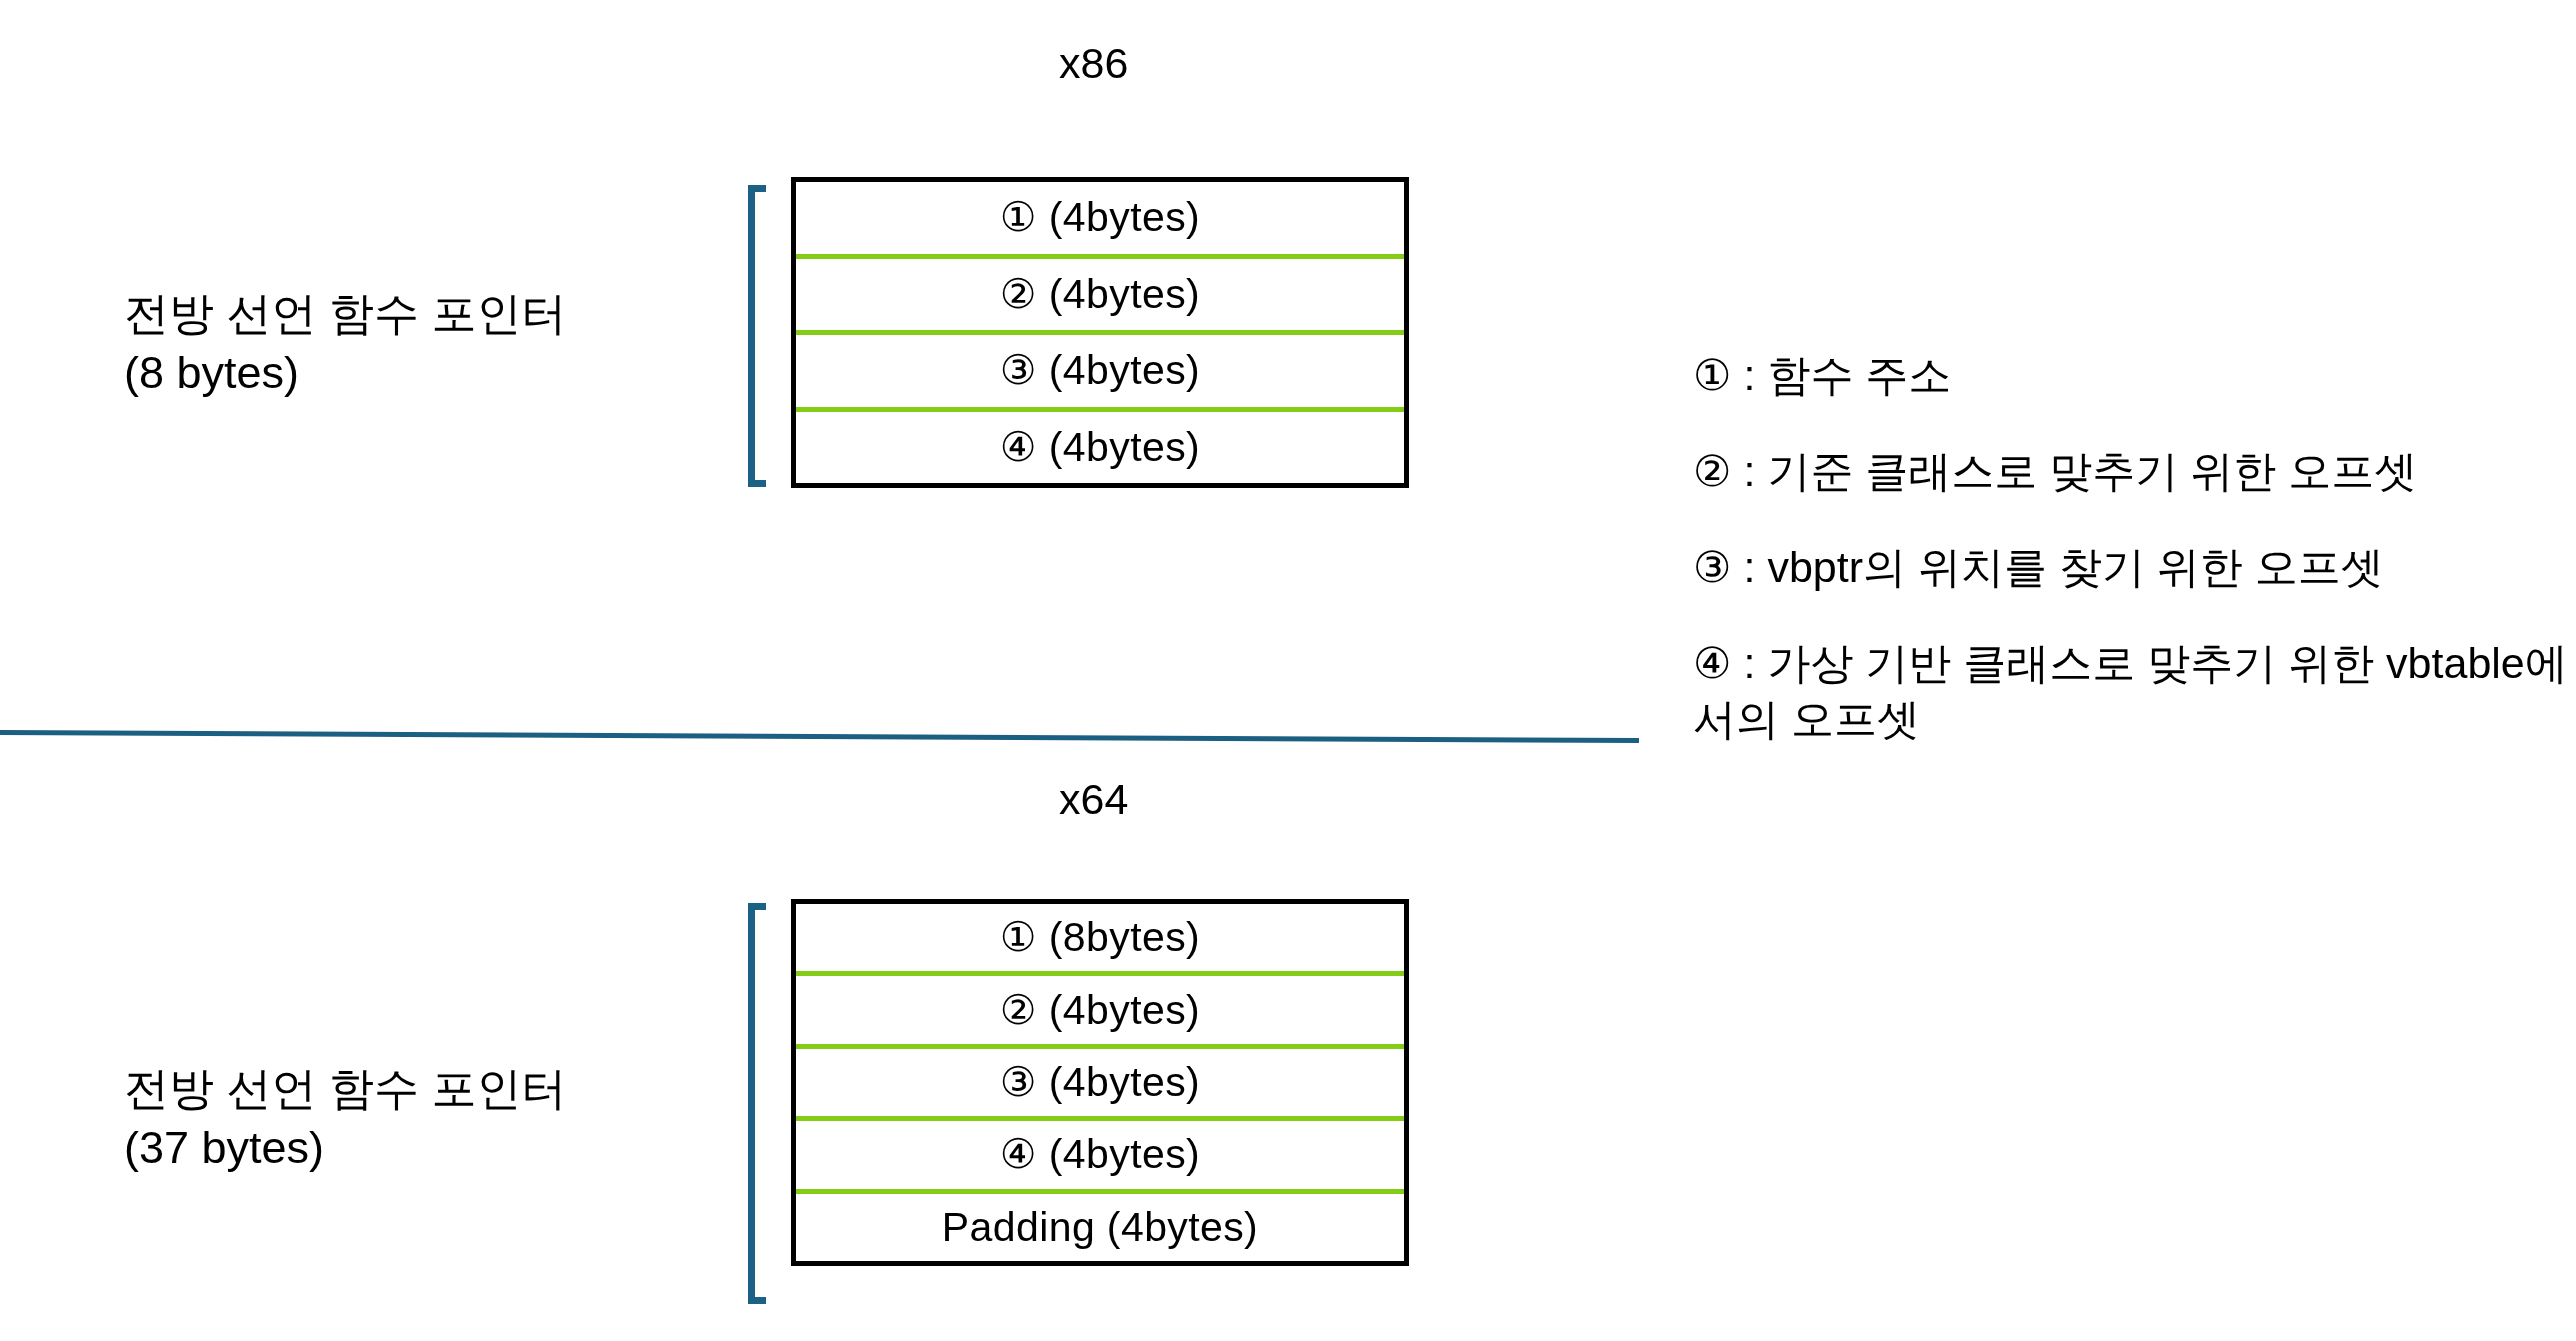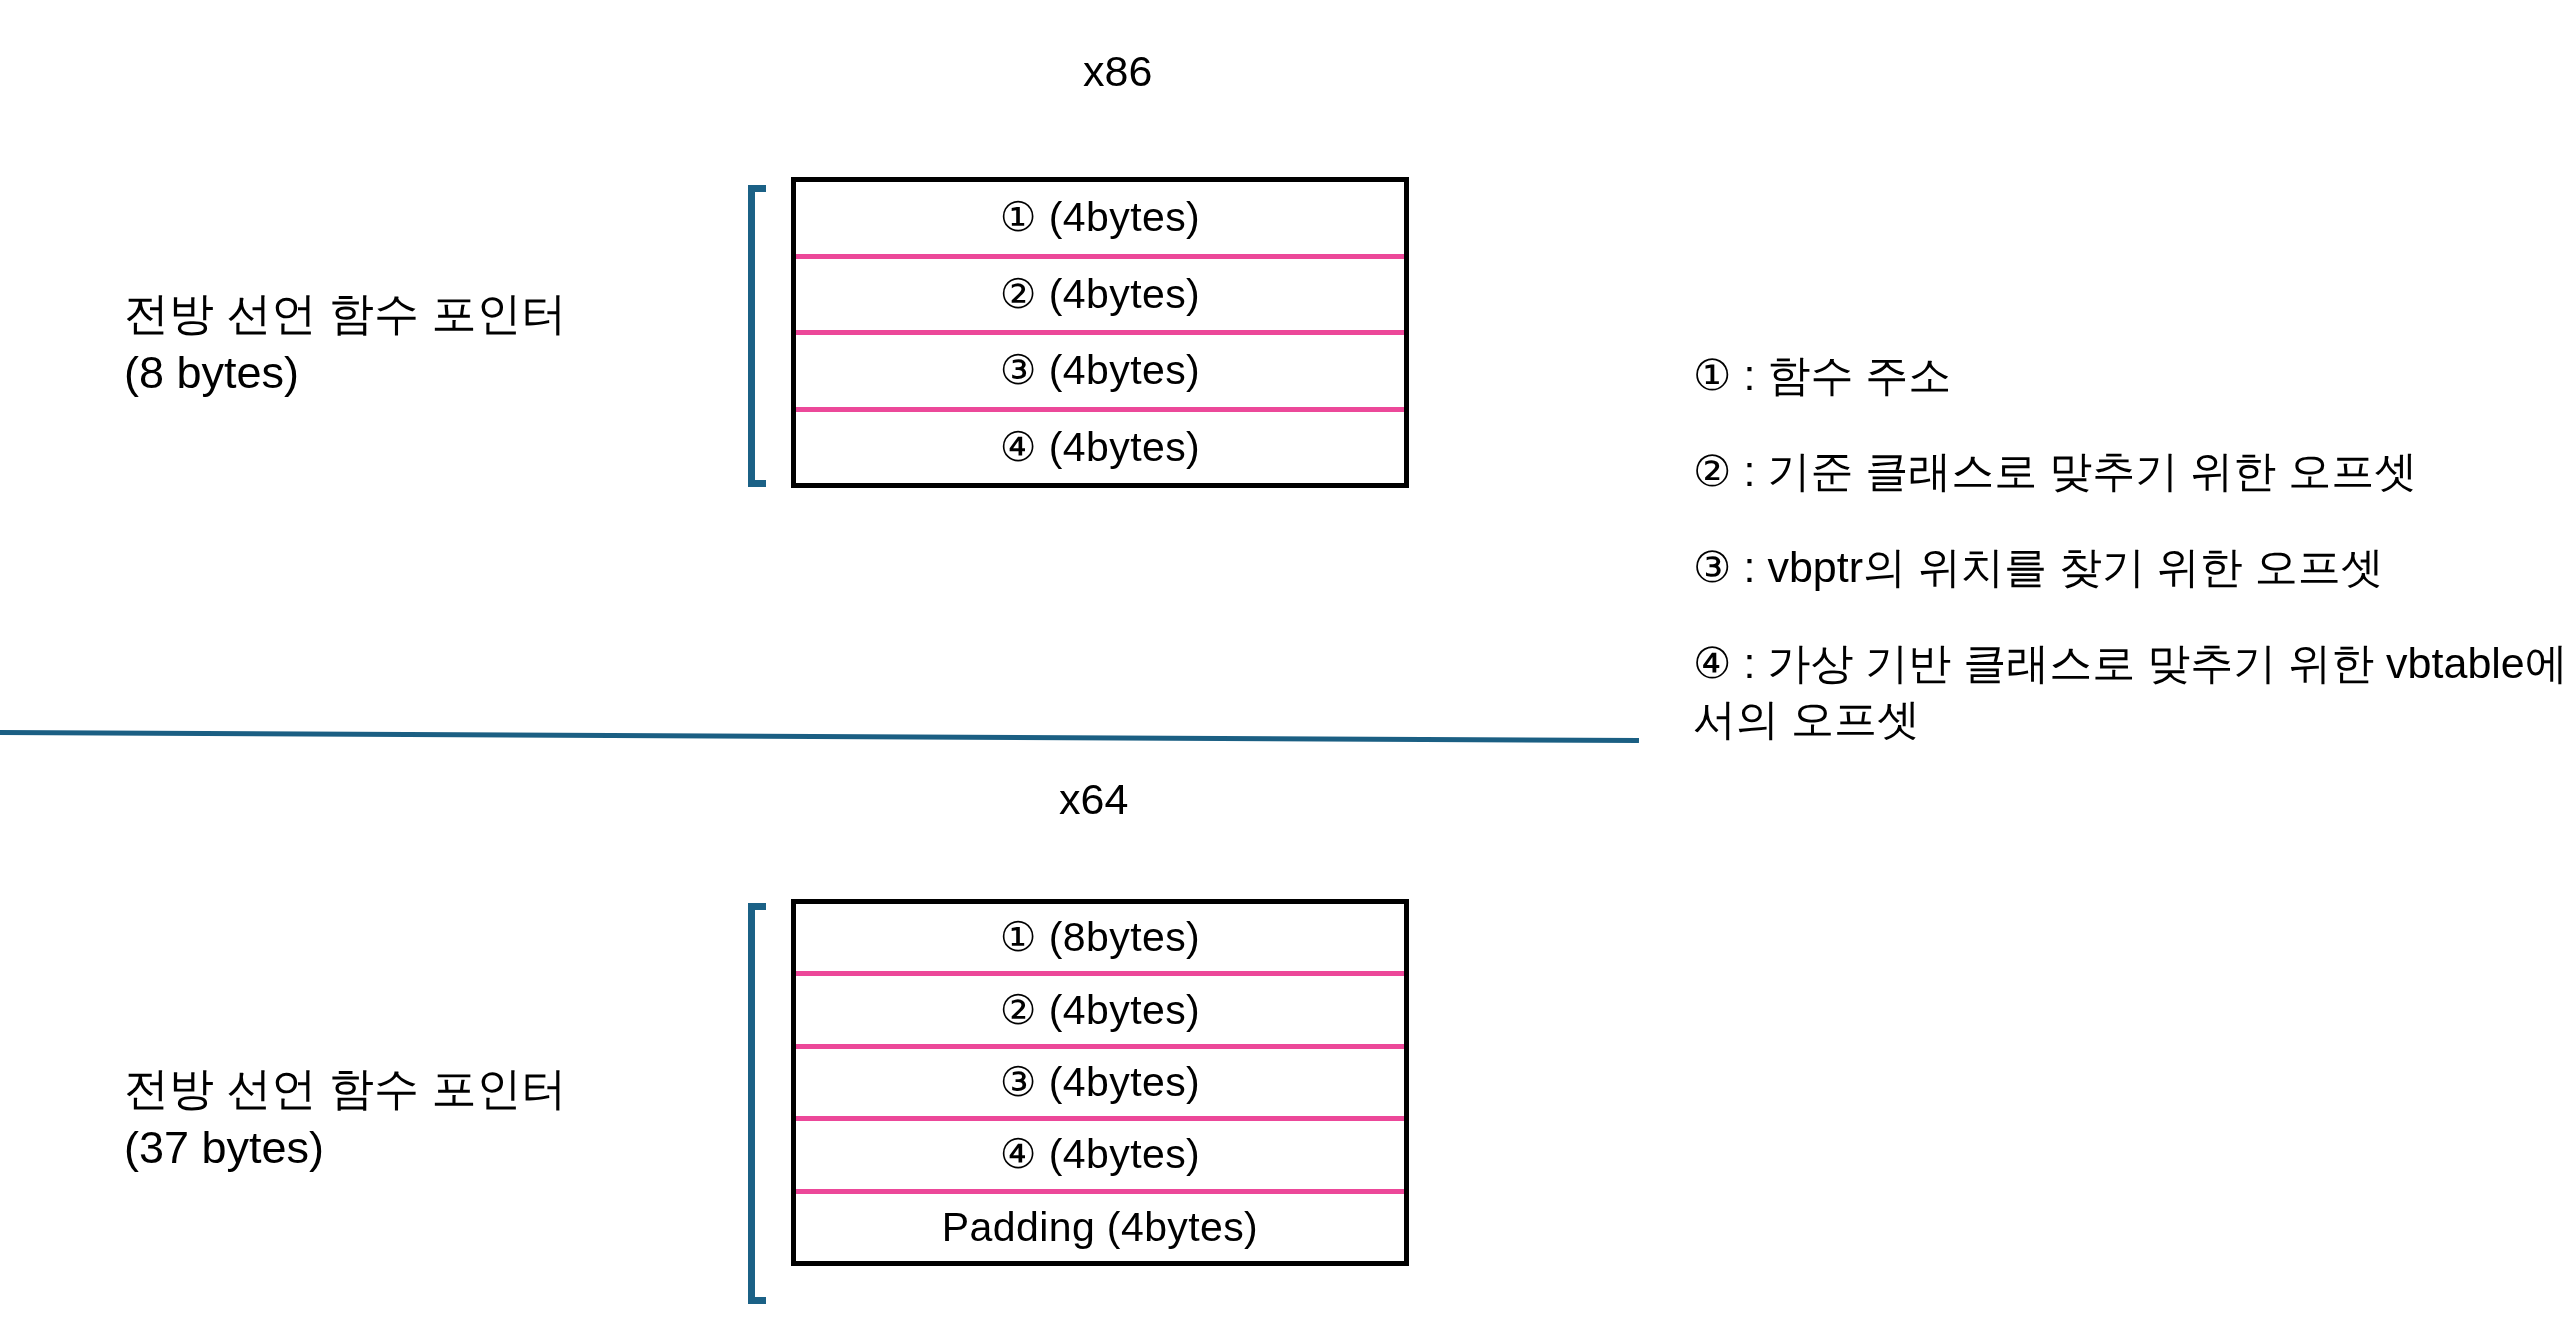--- a/index.html
+++ b/index.html
@@ -49,21 +49,21 @@
     background: #ffffff;
     display: flex;
     flex-direction: column;
   }
   .mem-row {
     box-sizing: border-box;
     flex: 1 1 auto;
     display: flex;
     align-items: center;
     justify-content: center;
-    border-bottom: 5px solid #ec4899;
+    border-bottom: 5px solid #84cc16;
     background: #ffffff;
   }
   .mem-row:last-child { border-bottom: none; }
   .mem-row-text {
     font-size: 41px;
     line-height: 1;
     color: #000000;
     white-space: nowrap;
     letter-spacing: 0.4px;
   }
@@ -95,21 +95,21 @@
     background: #1b5f83;
     transform: rotate(0.28deg);
     transform-origin: left center;
   }
 </style>
 </head>
 <body>
 
 <div id="page">
 
-  <div class="abs arch-title" style="left:1059px; top:50px;margin-left:24px;">x86</div>
+  <div class="abs arch-title" style="left:1059px; top:42px;">x86</div>
 
   <div class="abs side-label" style="left:124px; top:284px;">
     <span>전방 선언 함수 포인터</span>
     <span class="sl-line2">(8 bytes)</span>
   </div>
 
   <div class="abs brace" style="left:748px; top:185px; width:18px; height:302px;"></div>
 
   <div class="abs mem-table" style="left:791px; top:177px; width:618px; height:311px;">
     <div class="mem-row">

